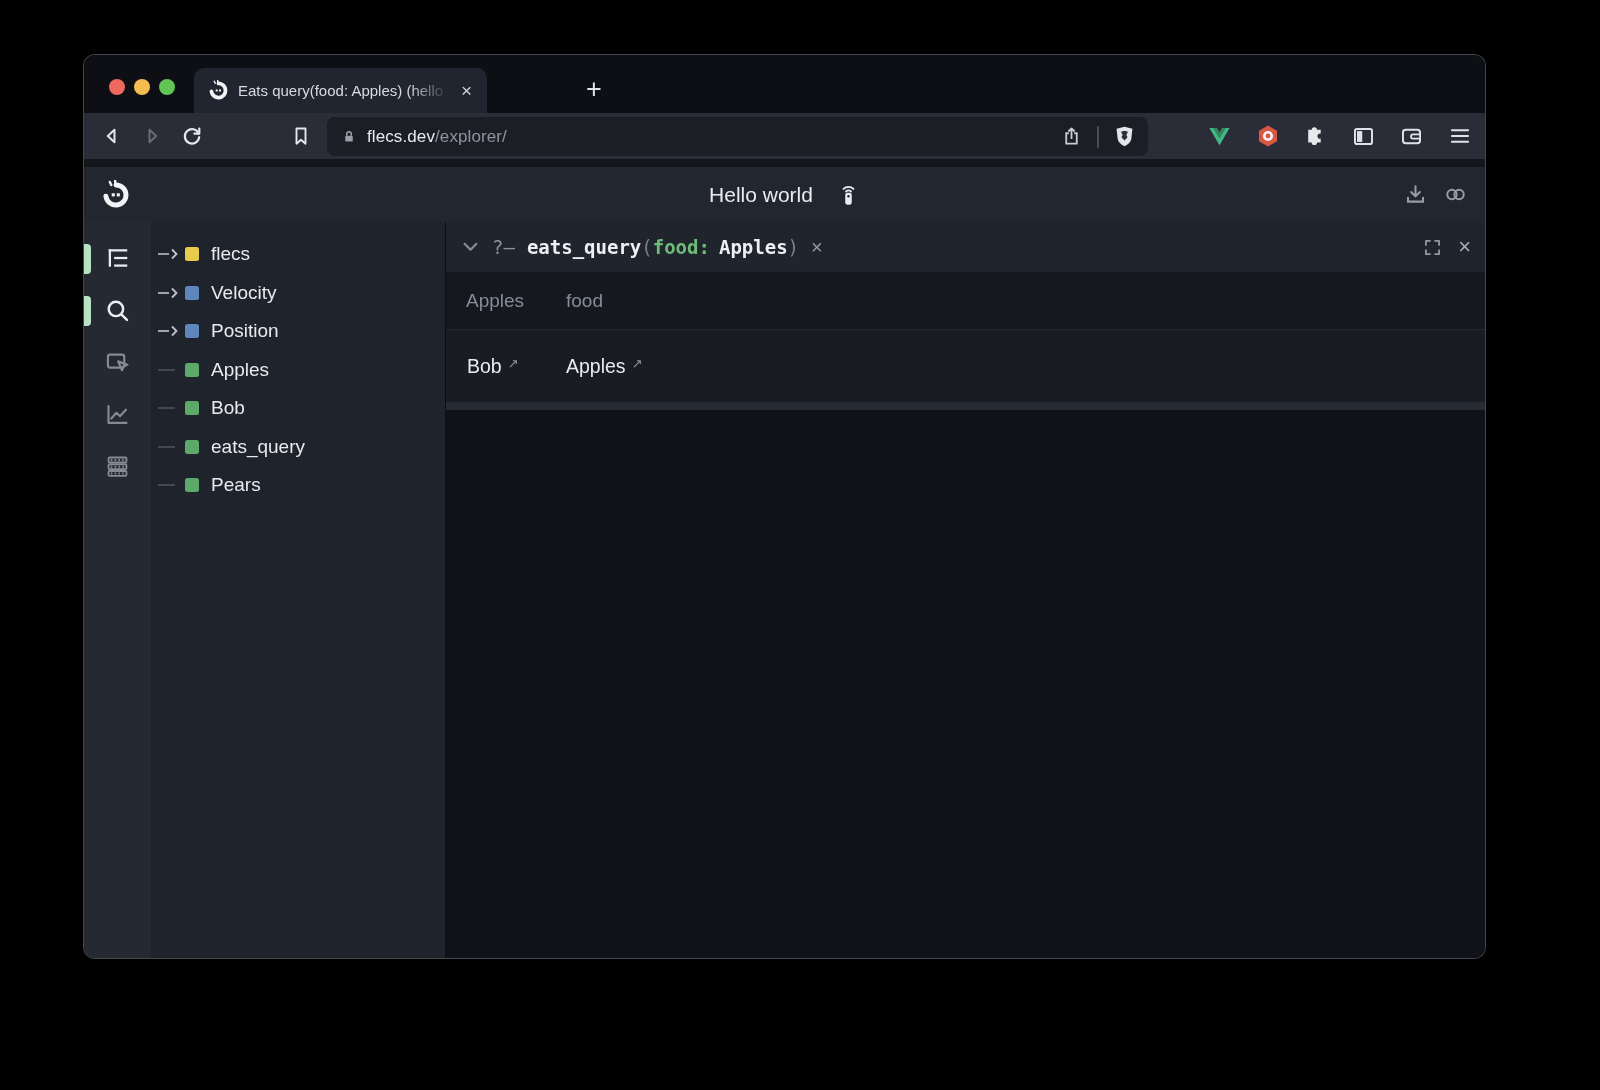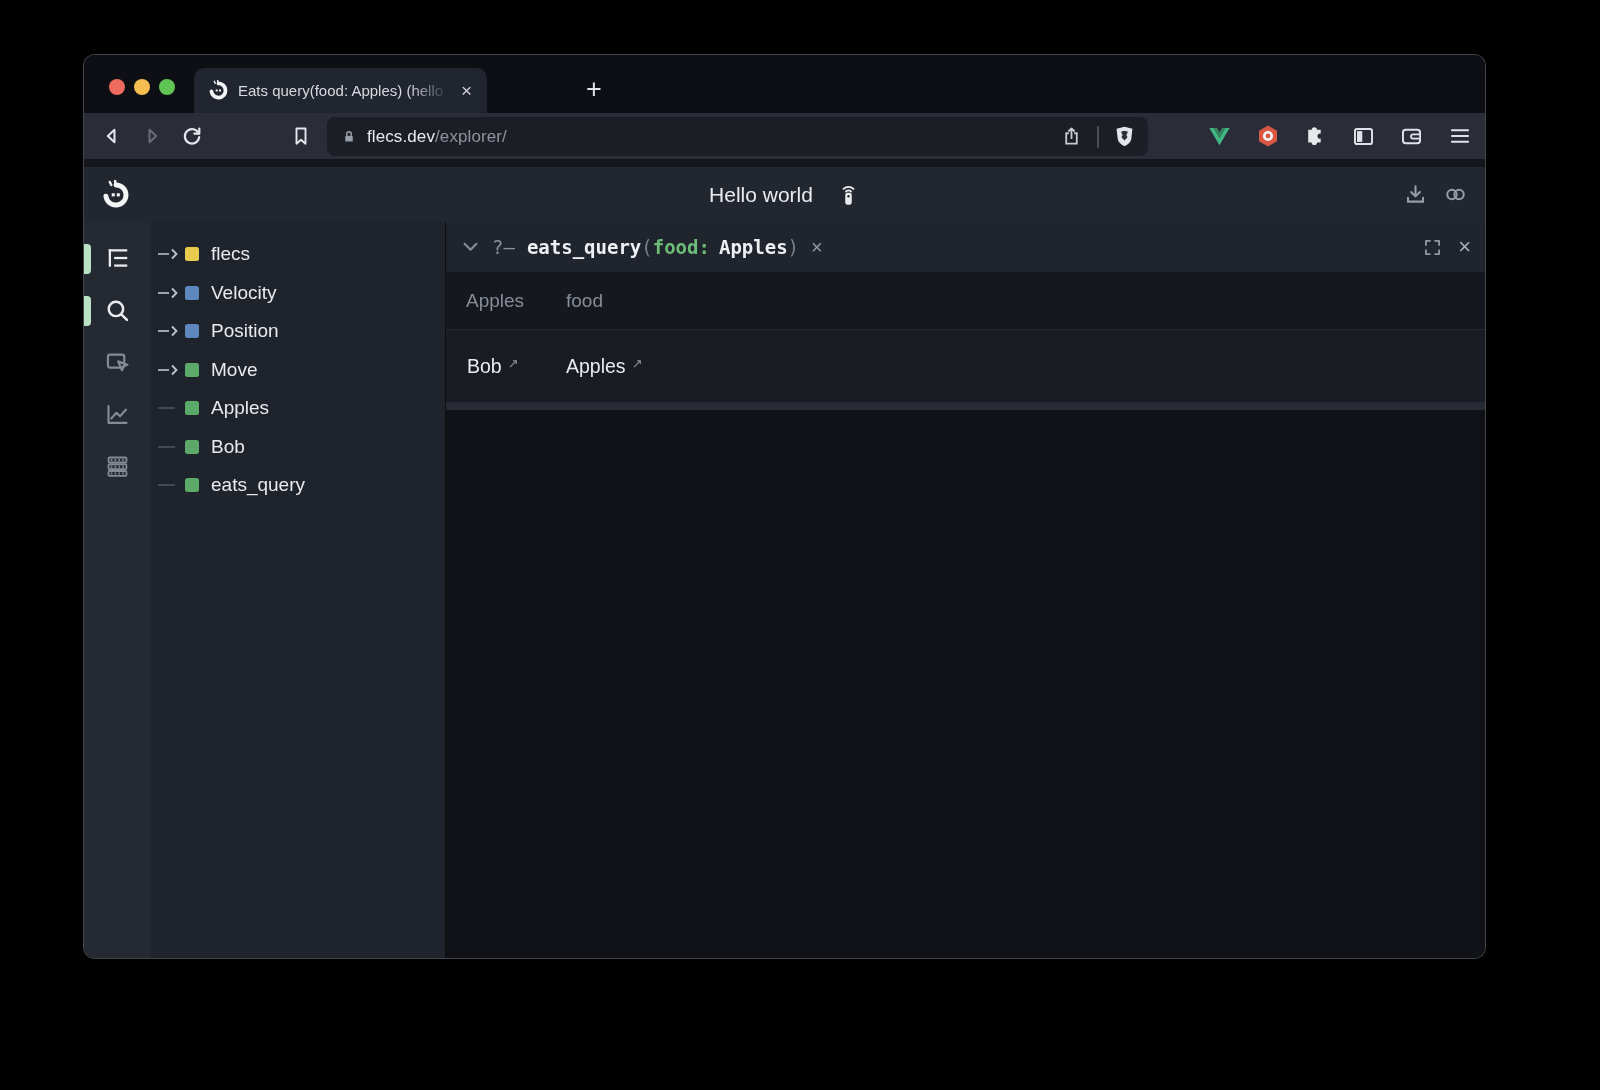--- a/index.html
+++ b/index.html
@@ -310,29 +310,20 @@
   <div class="tree-item">
     <svg class="tree-arrow" width="25" height="14" viewBox="0 0 25 14">
       <line class="stem" x1="1" y1="7" x2="12" y2="7"></line>
       <line class="stem leafext" x1="12" y1="7" x2="18" y2="7" style="display:none"></line>
       <polyline class="chev" points="15,2.5 19.5,7 15,11.5"></polyline>
     </svg>
     <span class="tree-square" style="background-color: rgb(93, 135, 189);"></span>
     <span class="tree-label">Position</span>
   </div>
 
-  <div class="tree-item">
-    <svg class="tree-arrow" width="25" height="14" viewBox="0 0 25 14">
-      <line class="stem" x1="1" y1="7" x2="12" y2="7"></line>
-      <line class="stem leafext" x1="12" y1="7" x2="18" y2="7" style="display:none"></line>
-      <polyline class="chev" points="15,2.5 19.5,7 15,11.5"></polyline>
-    </svg>
-    <span class="tree-square" style="background-color: rgb(92, 169, 106);"></span>
-    <span class="tree-label">Move</span>
-  </div>
 
   <div class="tree-item">
     <svg class="tree-arrow leaf" width="25" height="14" viewBox="0 0 25 14">
       <line class="stem" x1="1" y1="7" x2="12" y2="7"></line>
       <line class="stem leafext" x1="12" y1="7" x2="18" y2="7" style="display: block;"></line>
       <polyline class="chev" points="15,2.5 19.5,7 15,11.5"></polyline>
     </svg>
     <span class="tree-square" style="background-color: rgb(92, 169, 106);"></span>
     <span class="tree-label">Apples</span>
   </div>
@@ -351,20 +342,29 @@
   <div class="tree-item">
     <svg class="tree-arrow leaf" width="25" height="14" viewBox="0 0 25 14">
       <line class="stem" x1="1" y1="7" x2="12" y2="7"></line>
       <line class="stem leafext" x1="12" y1="7" x2="18" y2="7" style="display: block;"></line>
       <polyline class="chev" points="15,2.5 19.5,7 15,11.5"></polyline>
     </svg>
     <span class="tree-square" style="background-color: rgb(92, 169, 106);"></span>
     <span class="tree-label">eats_query</span>
   </div>
 
+  <div class="tree-item">
+    <svg class="tree-arrow leaf" width="25" height="14" viewBox="0 0 25 14">
+      <line class="stem" x1="1" y1="7" x2="12" y2="7"></line>
+      <line class="stem leafext" x1="12" y1="7" x2="18" y2="7" style="display: block;"></line>
+      <polyline class="chev" points="15,2.5 19.5,7 15,11.5"></polyline>
+    </svg>
+    <span class="tree-square" style="background-color: rgb(92, 169, 106);"></span>
+    <span class="tree-label">Pears</span>
+  </div>
 </div>
 
       <div class="content">
         <div class="query-header">
           <span class="qh-chevron">
             <svg width="15" height="10" viewBox="0 0 14 9">
               <polyline points="1.5,1.5 7,7 12.5,1.5" fill="none" stroke="#878c96" stroke-width="2" stroke-linecap="round" stroke-linejoin="round"></polyline>
             </svg>
           </span>
           <span class="query-text">

